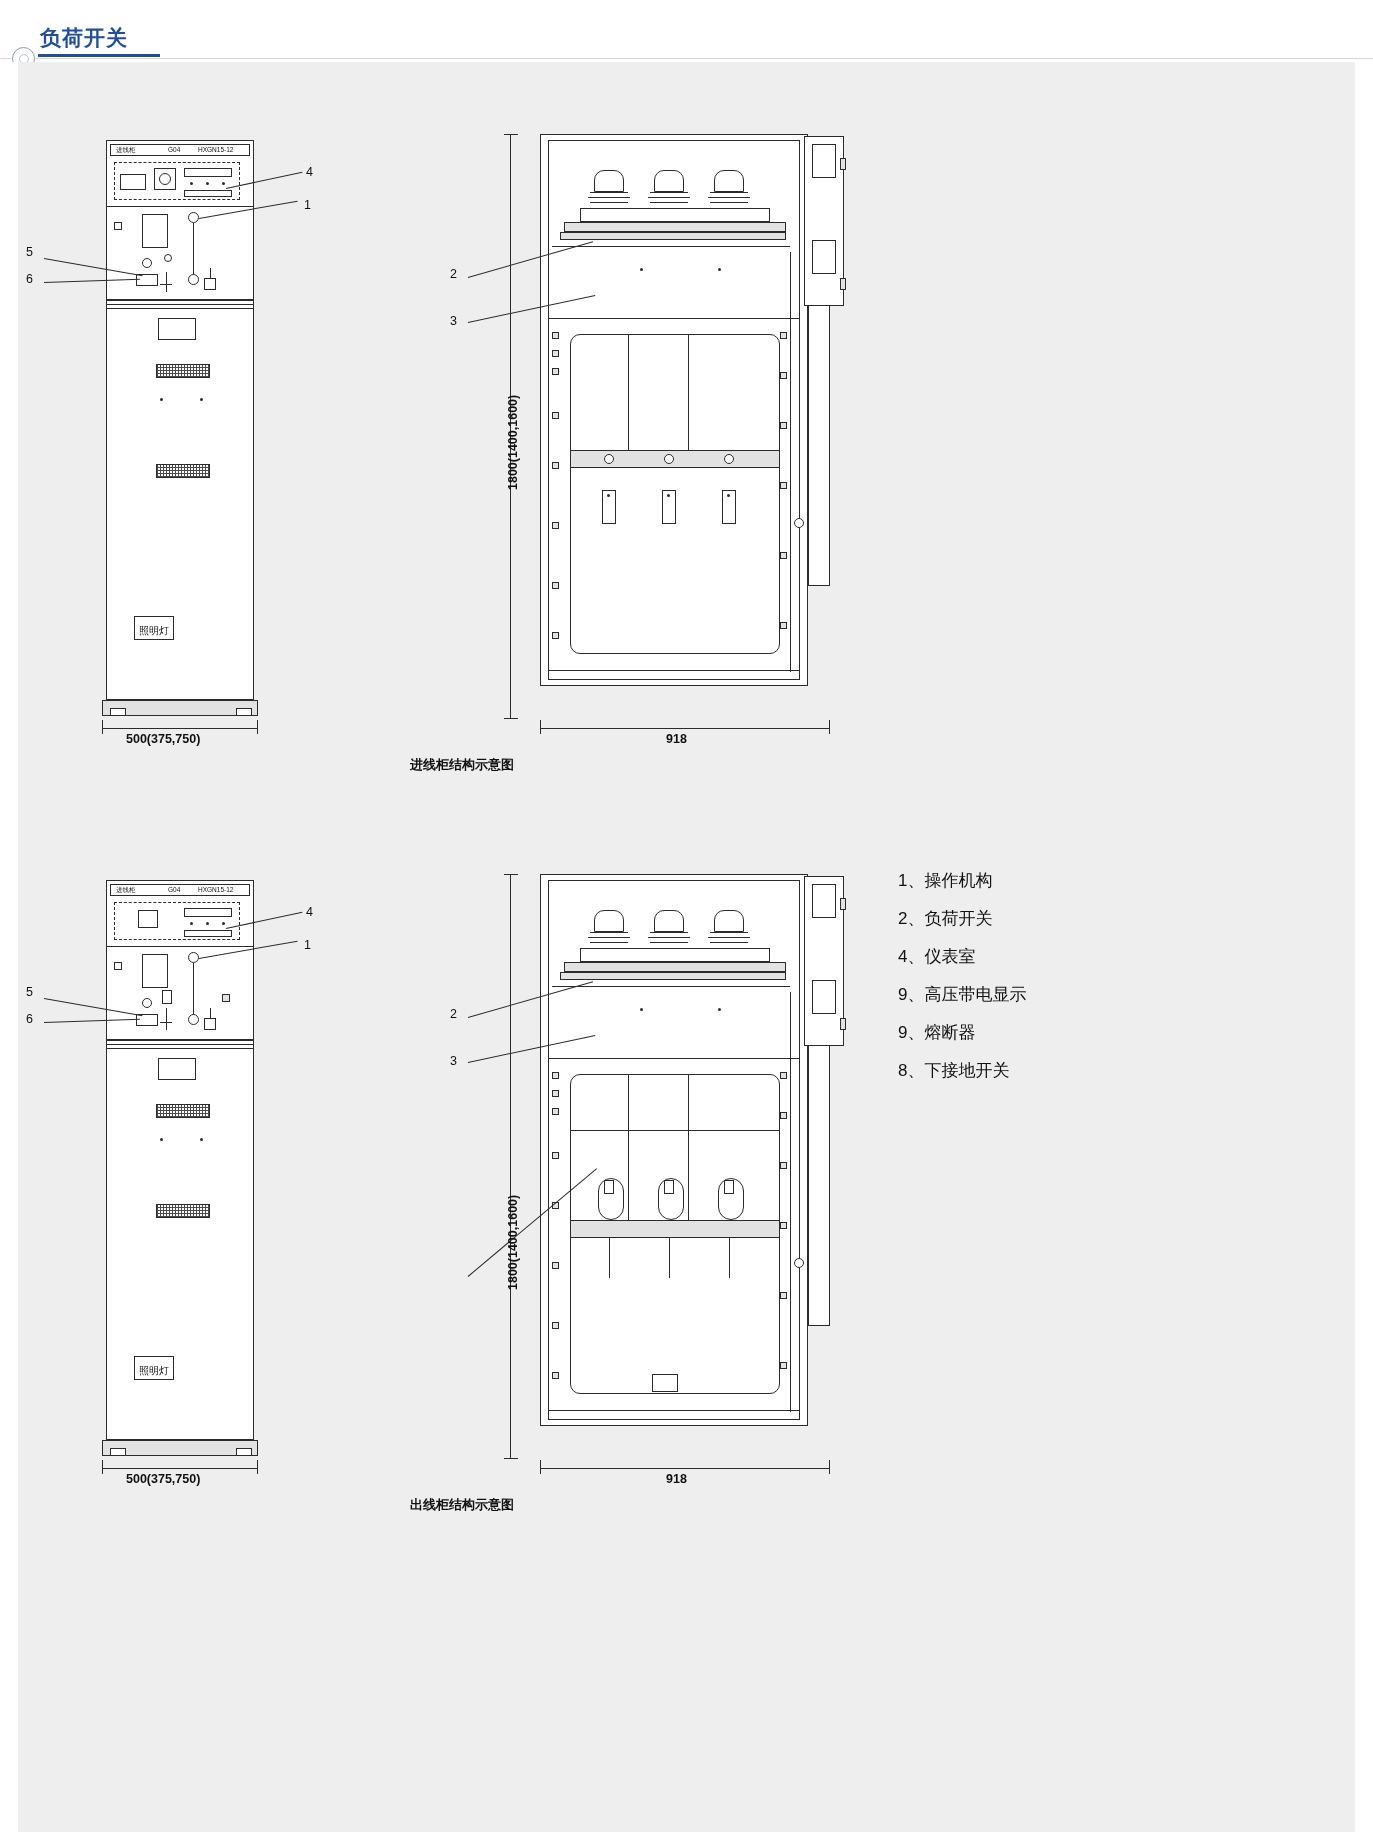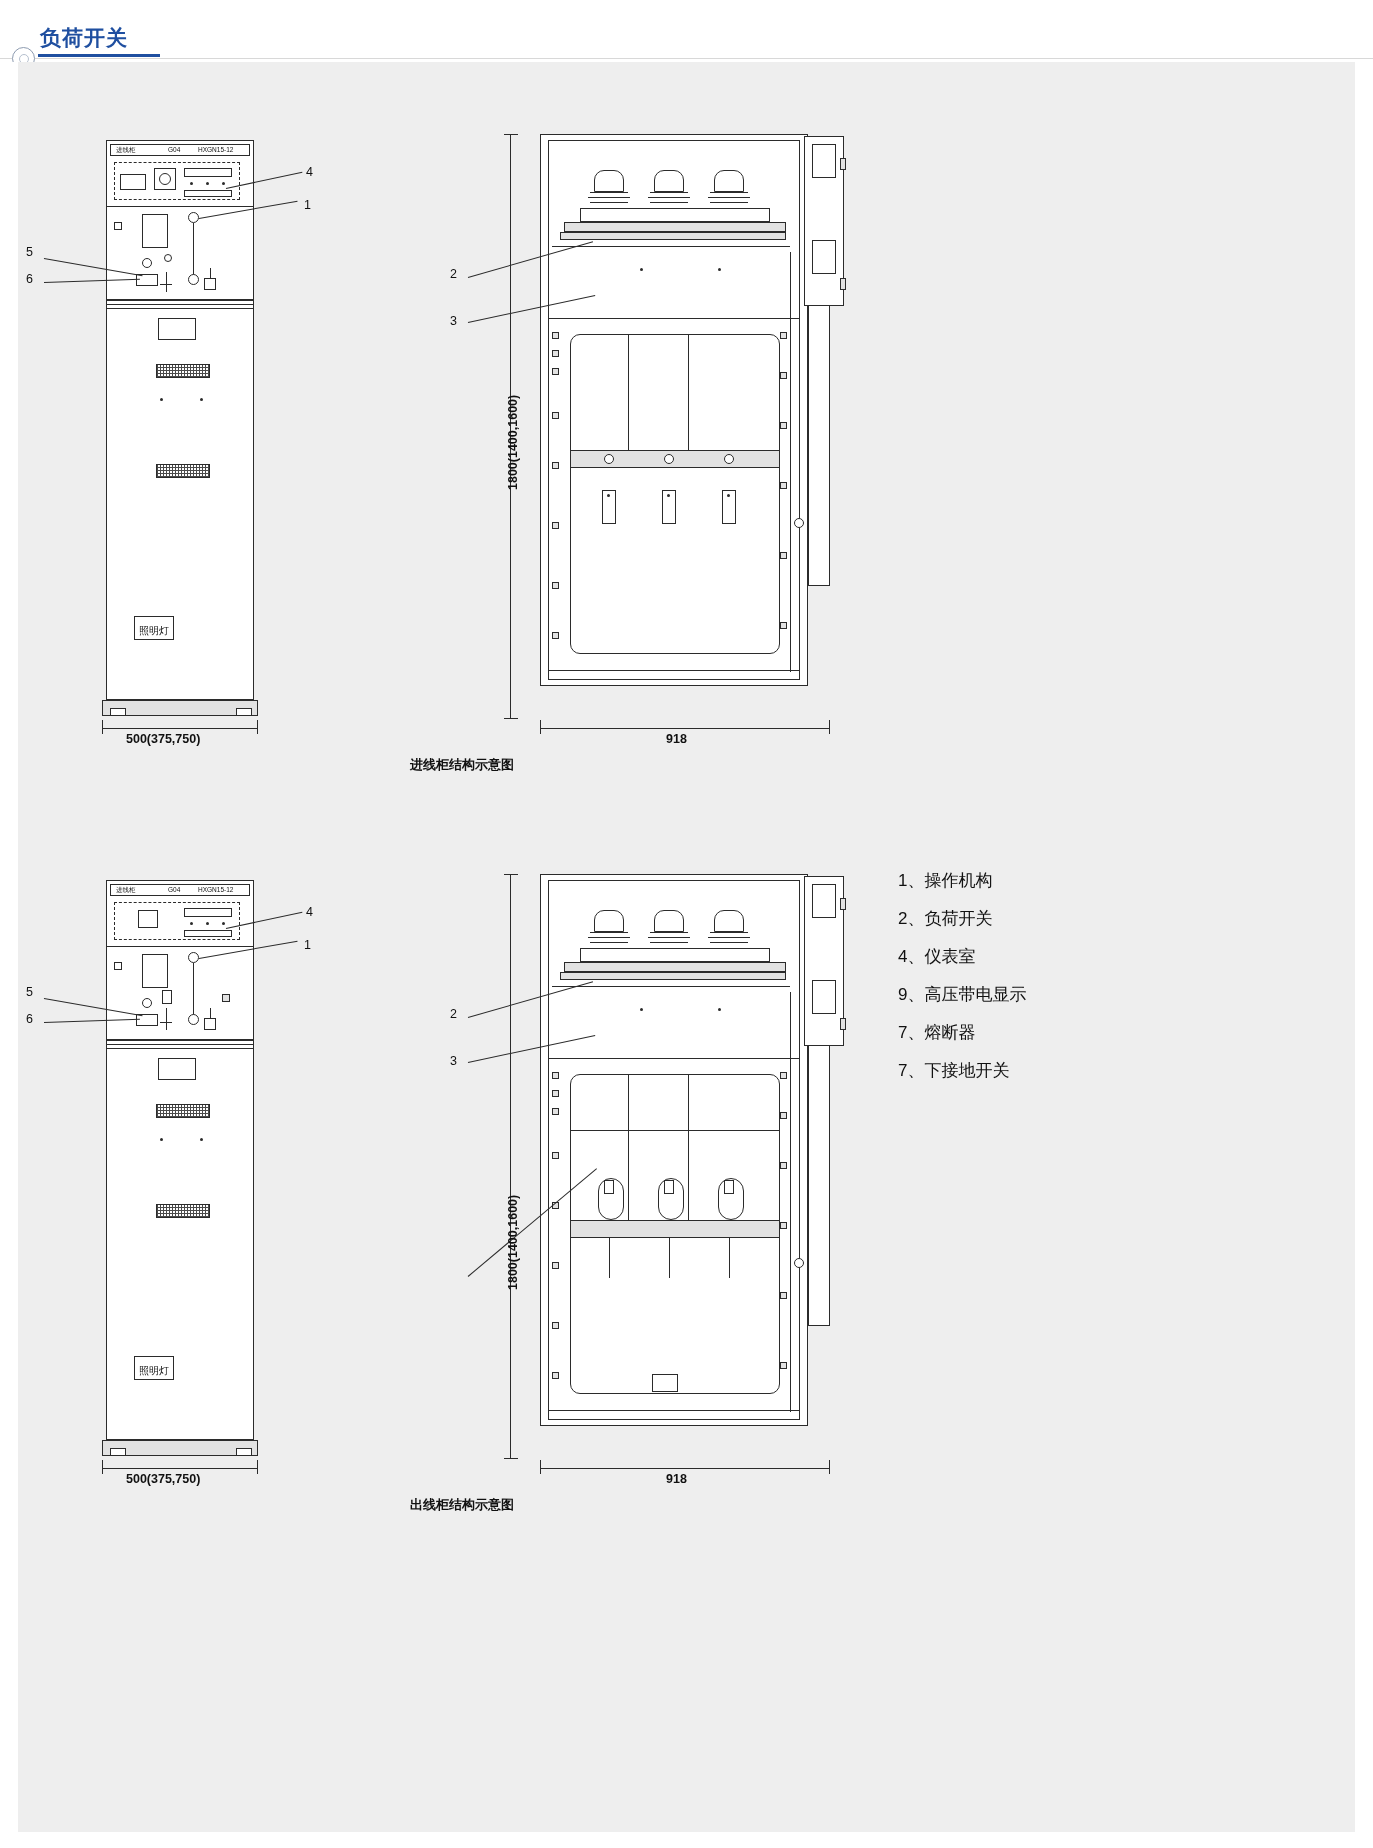--- a/index.html
+++ b/index.html
@@ -502,18 +502,18 @@
       </div>
 
       <div class="fig-title" style="left:392px;top:694px;">出线柜结构示意图</div>
     </div>
 
     <div class="legend">
       <div class="legend-item">1、操作机构</div>
       <div class="legend-item">2、负荷开关</div>
       <div class="legend-item">4、仪表室</div>
       <div class="legend-item">9、高压带电显示</div>
-      <div class="legend-item">7、熔断器</div>
-      <div class="legend-item">7、下接地开关</div>
+      <div class="legend-item">9、熔断器</div>
+      <div class="legend-item">8、下接地开关</div>
     </div>
 
   </div>
 </div>
 
 </body></html>

